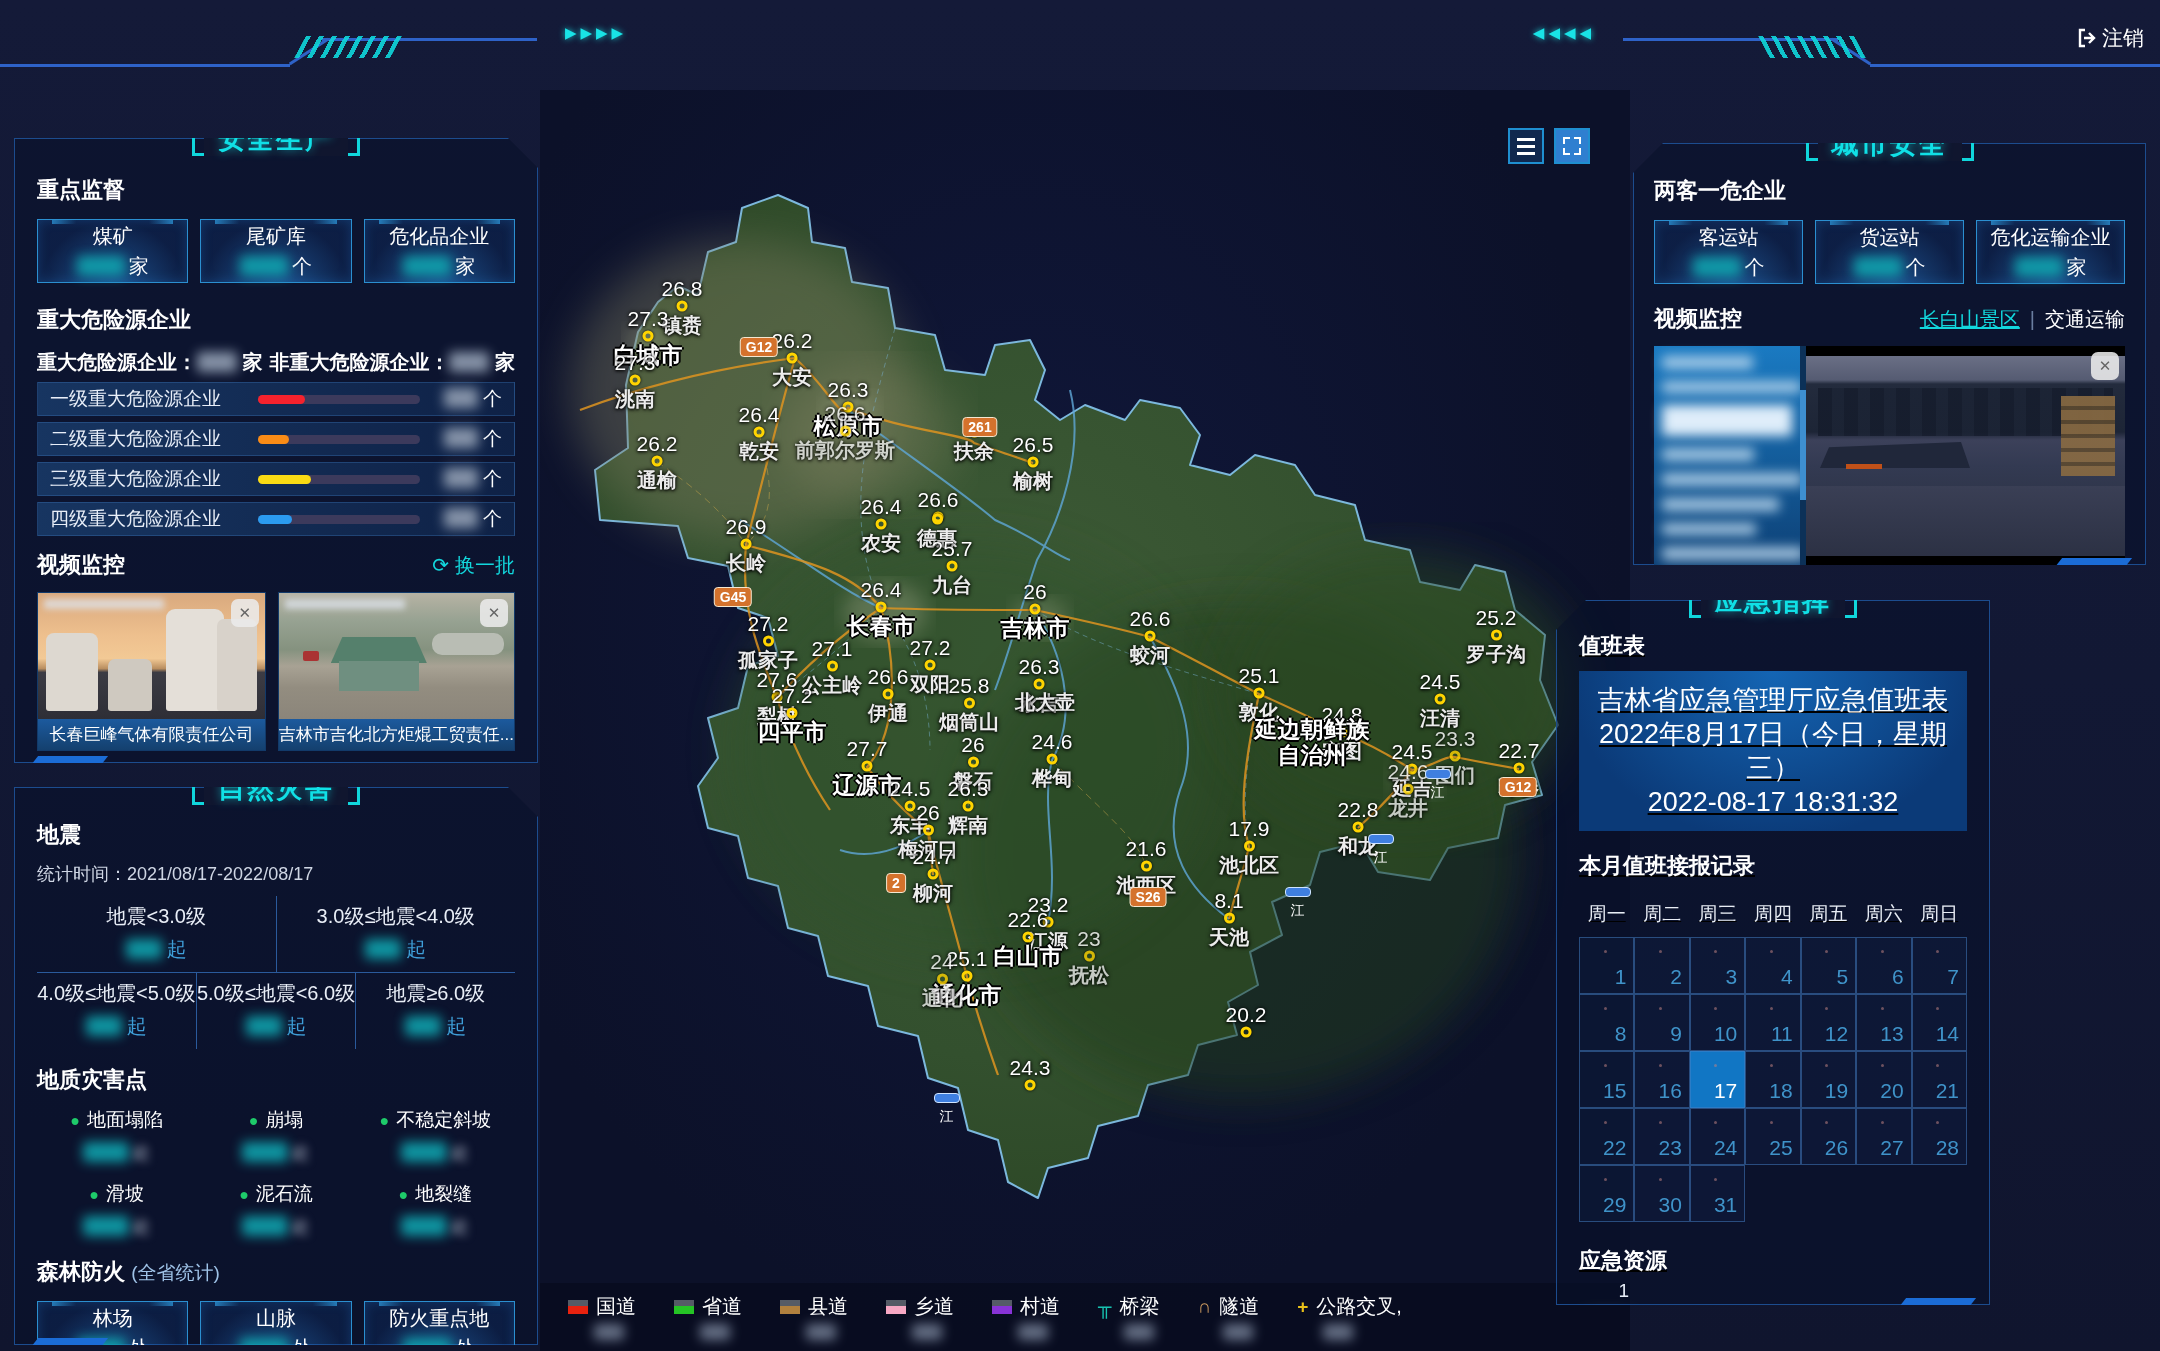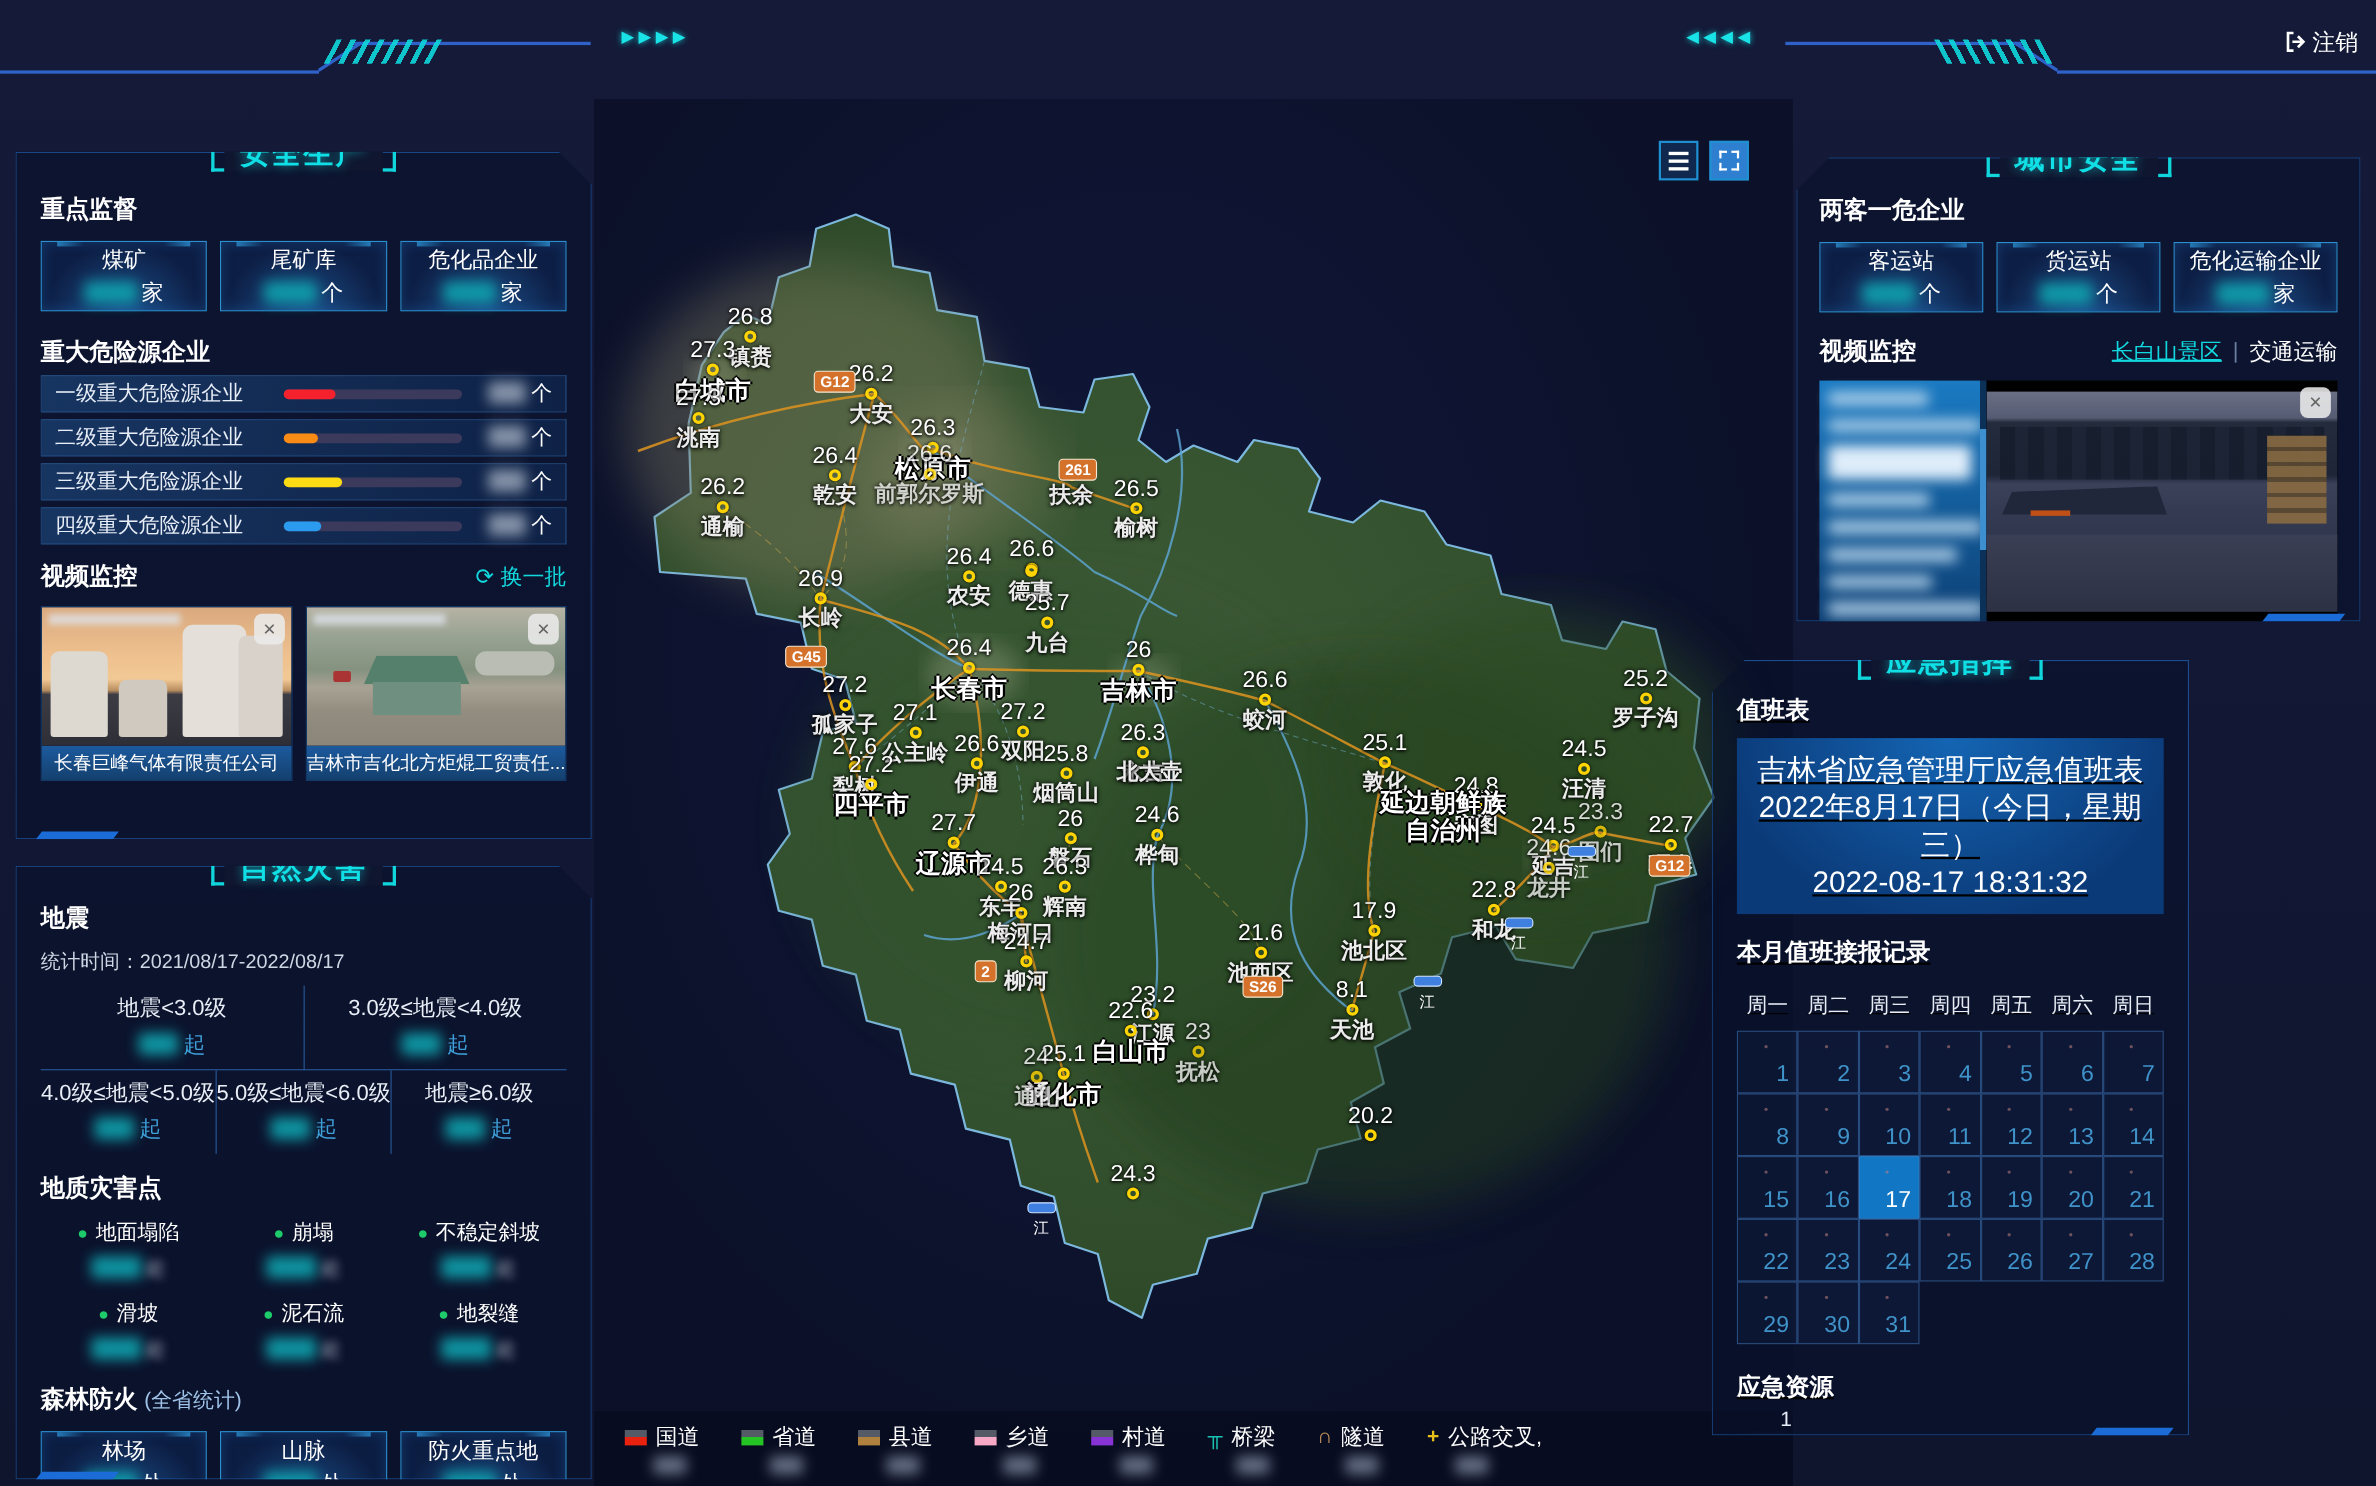--- a/index.html
+++ b/index.html
@@ -627,20 +627,24 @@
             <div class="card-lb">尾矿库</div>
             <div class="card-val"><span class="blur teal" style="width: 48px;"></span><span class="card-unit">个</span></div>
           </div>
           <div class="card">
             <div class="card-lb">危化品企业</div>
             <div class="card-val"><span class="blur teal" style="width: 48px;"></span><span class="card-unit">家</span></div>
           </div>
         </div>
 
       <div class="slabel" style="margin-top:22px;">重大危险源企业</div>
+      <div style="display:flex;justify-content:space-between;margin-top:14px;color:#fff;font-size:20px;font-weight:bold;">
+        <span><span>重大危险源企业：</span><span class="blur grey" style="width:40px;"></span> <span>家</span></span>
+        <span><span>非重大危险源企业：</span><span class="blur grey" style="width:40px;"></span> <span>家</span></span>
+      </div>
       <div id="hz-rows" style="margin-top:6px;">
           <div class="hrow">
             <span class="hl">一级重大危险源企业</span>
             <span class="track">
               <span class="fill" style="width: 29%; background: rgb(245, 34, 45);"></span>
             </span>
             <span class="hv"><span class="blur grey" style="width: 34px;"></span> 个</span>
           </div>
           <div class="hrow">
             <span class="hl">二级重大危险源企业</span>

